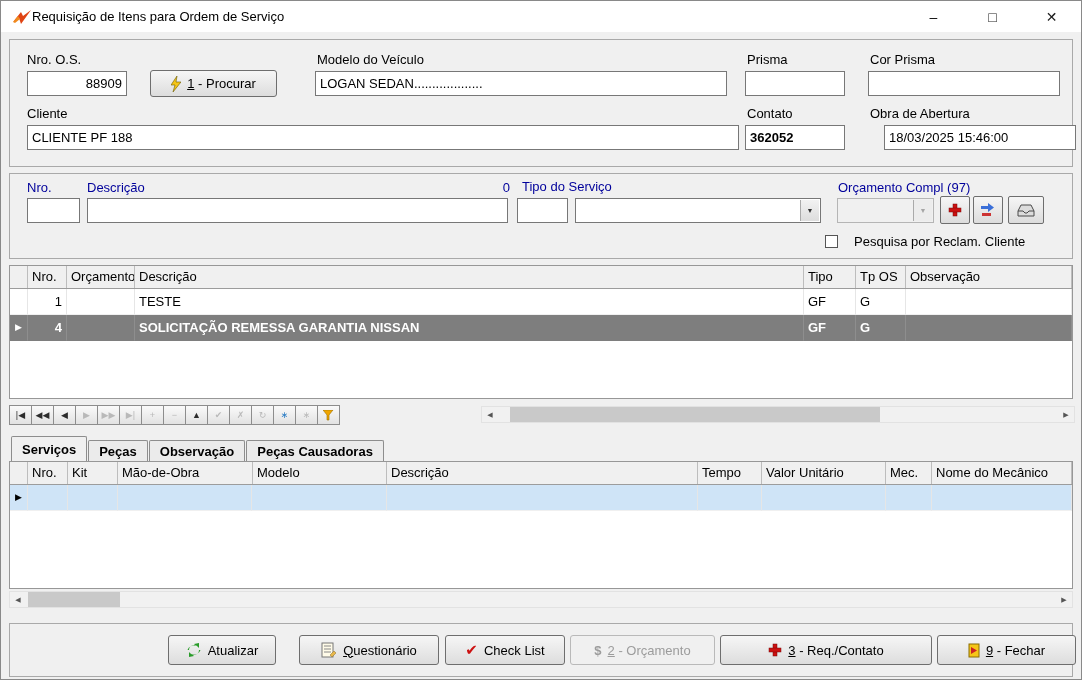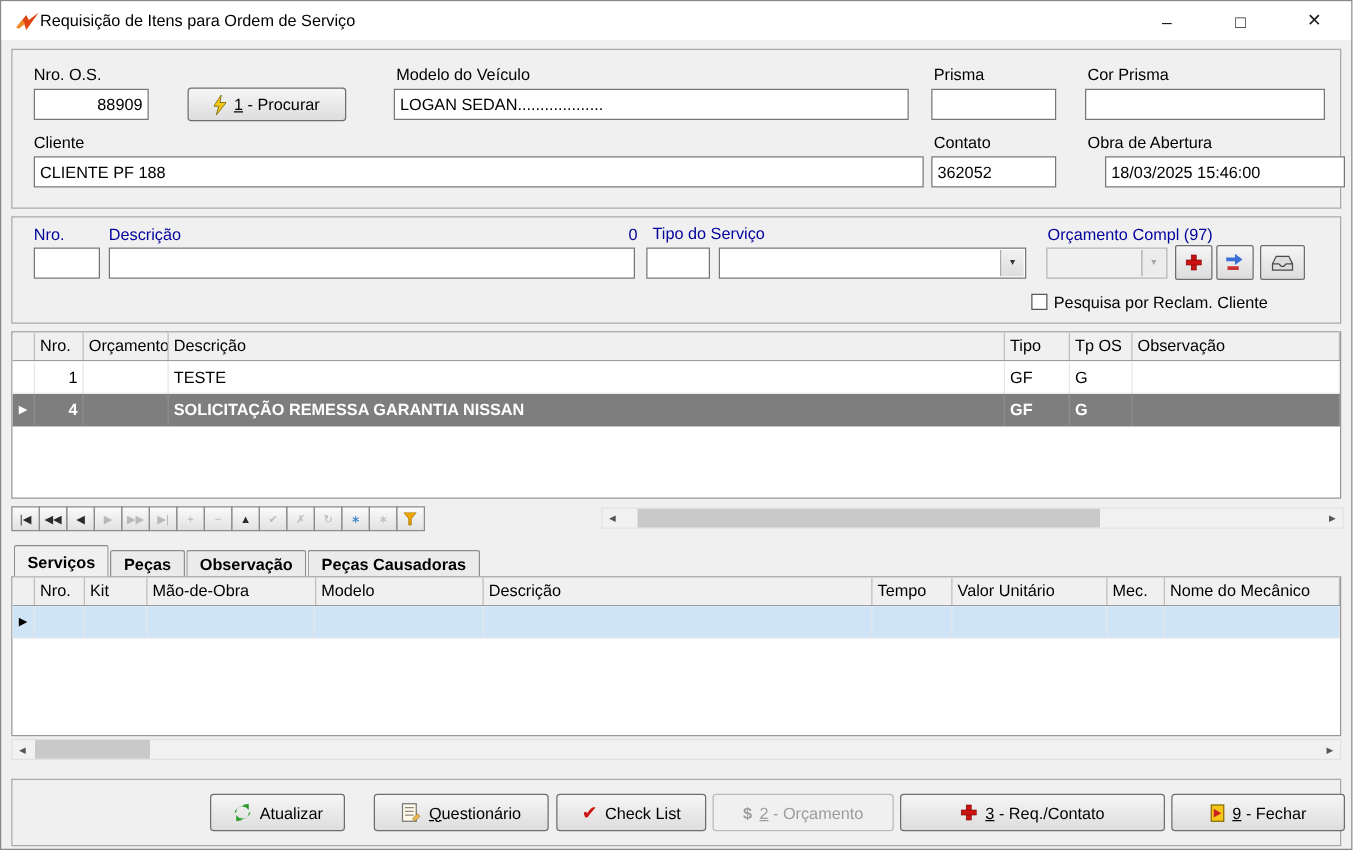--- a/index.html
+++ b/index.html
@@ -16,21 +16,21 @@
 .inp{position:absolute;height:25px;border:1px solid #777;background:#fff;padding:0 4px;font:inherit;font-size:13px;color:#000}
 .inp.ra{text-align:right}
 .btn{position:absolute;display:flex;align-items:center;justify-content:center;gap:6px;background:linear-gradient(#f6f6f6,#dddddd);border:1px solid #6e6e6e;border-radius:3px;font:inherit;font-size:13px;color:#000;cursor:default}
 .btn.dis{color:#9c9c9c;background:#f0f0f0;border-color:#b9b9b9}
 .mn{text-decoration:underline}
 .combo{position:absolute;height:25px;border:1px solid #777;background:#fff}
 .combo .arrow{position:absolute;right:1px;top:1px;bottom:1px;width:19px;background:linear-gradient(#f2f2f2,#dddddd);border-left:1px solid #aaa;display:flex;align-items:center;justify-content:center;font-size:7px;color:#333}
 .combo.dis{background:#f0f0f0;border-color:#b5b5b5}
 .combo.dis .arrow{color:#a5a5a5;background:#ececec}
 .tbtn{position:absolute;display:flex;align-items:center;justify-content:center;background:linear-gradient(#f6f6f6,#dcdcdc);border:1px solid #6e6e6e;border-radius:2px;cursor:default}
-.cb{position:absolute;display:flex;align-items:center;gap:5px}
+.cb{position:absolute;display:flex;align-items:center;gap:16px}
 .cb .box{width:13px;height:13px;border:1px solid #555;background:#fff}
 .grid{position:absolute;background:#fff;border:1px solid #979797;overflow:hidden}
 .ghead{display:flex;height:23px;background:#f0f0f0;border-bottom:1px solid #9c9c9c}
 .ghead .cell{border-right:1px solid #bdbdbd;line-height:22px}
 .grow{display:flex;height:26px;background:#fff}
 .grow .cell{border-right:1px solid #e6e6e6;border-bottom:1px solid #f0f0f0;line-height:25px}
 .cell{padding:0 4px;white-space:nowrap;overflow:hidden;font-size:13px}
 .cell.ind{width:18px;min-width:18px;padding:0;display:flex;align-items:center;justify-content:center}
 .grow.sel{background:#7e7e7e;color:#fff;font-weight:bold}
 .grow.sel .cell{border-right-color:#8e8e8e;border-bottom-color:#7e7e7e}
@@ -64,37 +64,37 @@
     <span class="title-text">Requisição de Itens para Ordem de Serviço</span>
     <div class="win-controls">
       <span class="win-btn">–</span>
       <span class="win-btn">□</span>
       <span class="win-btn">✕</span>
     </div>
   </div>
 
   <div class="panel" style="left:8px;top:38px;width:1064px;height:128px">
     <span class="lbl" style="left:17px;top:12px">Nro. O.S.</span>
-    <input class="inp ra" style="left: 17px; top: 31px; width: 92px;" value="88909">
+    <input class="inp ra" style="left: 17px; top: 31px; width: 100px;" value="88909">
     <button class="btn" style="left:140px;top:30px;width:127px;height:27px">
       <svg class="ic" width="10" height="16" viewBox="0 0 10 16">
         <polygon points="6,0 0,9 4,9 2,16 10,6 5,6" fill="#f5c518" stroke="#6a5a00" stroke-width="0.6"></polygon>
       </svg>
       <span><span class="mn">1</span><span> - Procurar</span></span>
     </button>
     <span class="lbl" style="left:307px;top:12px">Modelo do Veículo</span>
     <input class="inp" style="left: 305px; top: 31px; width: 412px;" value="LOGAN SEDAN...................">
     <span class="lbl" style="left:737px;top:12px">Prisma</span>
     <input class="inp" style="left: 735px; top: 31px; width: 100px;" value="">
     <span class="lbl" style="left:860px;top:12px">Cor Prisma</span>
     <input class="inp" style="left: 858px; top: 31px; width: 192px;" value="">
     <span class="lbl" style="left:17px;top:66px">Cliente</span>
     <input class="inp" style="left: 17px; top: 85px; width: 712px;" value="CLIENTE PF 188">
     <span class="lbl" style="left:737px;top:66px">Contato</span>
-    <input class="inp" style="left: 735px; top: 85px; width: 100px;" value="362052">
+    <input class="inp" style="left: 735px; top: 85px; width: 100px; font-weight: bold;" value="362052">
     <span class="lbl" style="left:860px;top:66px">Obra de Abertura</span>
     <input class="inp" style="left: 858px; top: 85px; width: 192px; margin-left: 16px;" value="18/03/2025 15:46:00">
   </div>
 
   <div class="panel" style="left:8px;top:172px;width:1064px;height:86px">
     <span class="lbl blue" style="left:17px;top:6px">Nro.</span>
     <span class="lbl blue" style="left:77px;top:6px">Descrição</span>
     <span class="lbl blue" style="left:468px;top:6px;width:32px;text-align:right">0</span>
     <span class="lbl blue" style="left:512px;top:5px">Tipo do Serviço</span>
     <span class="lbl blue" style="left:828px;top:6px">Orçamento Compl (97)</span>

